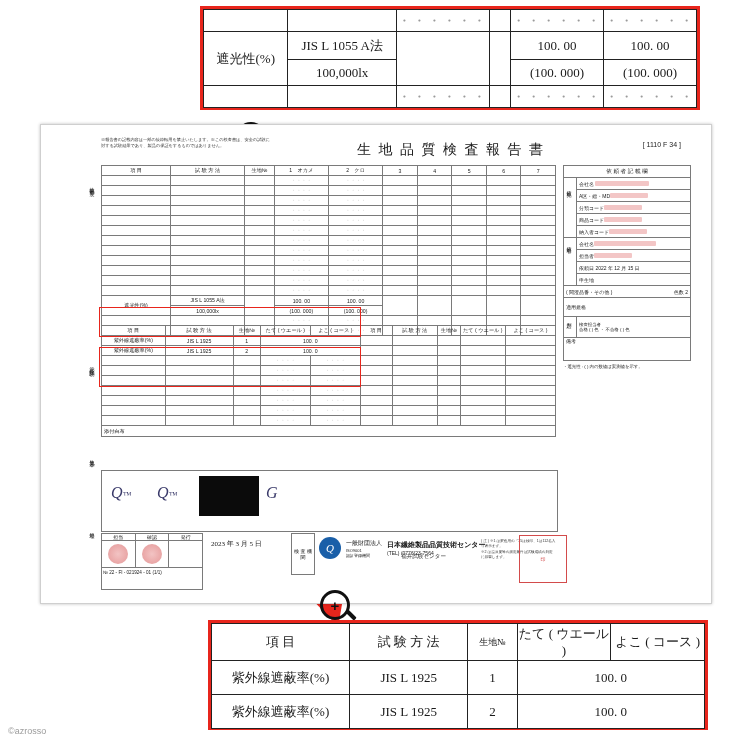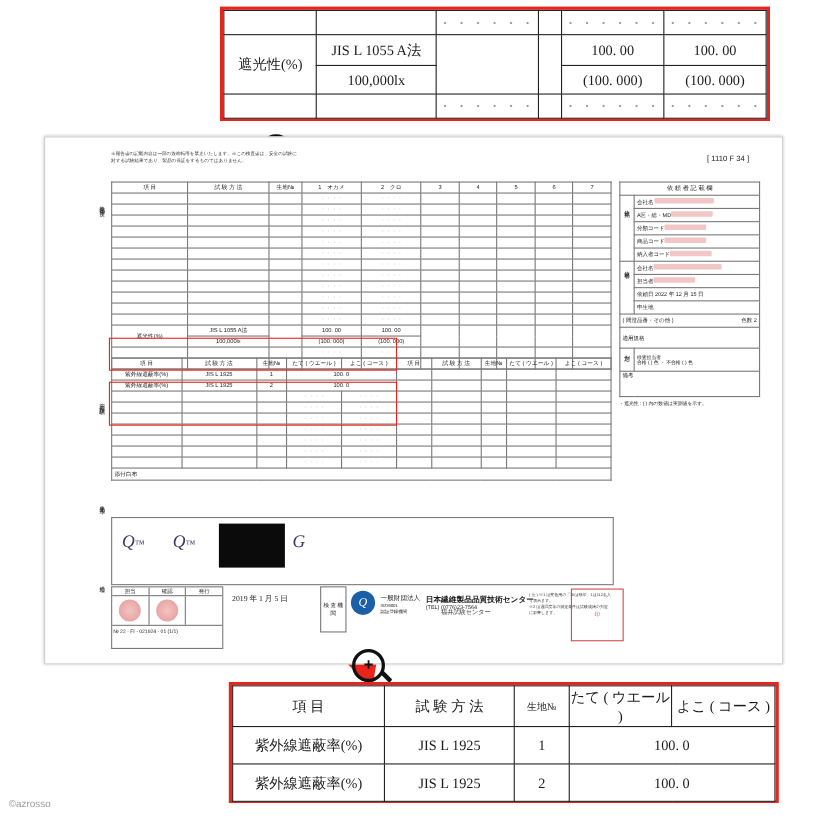--- a/index.html
+++ b/index.html
@@ -223,20 +223,21 @@
 </div>
 
 <div class="abs mag" id="mag-top">
   <span class="mag-plus">+</span>
   <span class="mag-handle"></span>
 </div>
 
 <div class="abs" id="sheet">
 
   <div class="abs" id="notice">※報告書の記載内容は一部の抜粋転用を禁止いたします。※この検査書は、安全の試験に対する試験結果であり、製品の保証をするものではありません。</div>
+  <div class="abs" id="doc-title">生 地 品 質 検 査 報 告 書</div>
   <div class="abs" id="form-code">[ 1110 F 34 ]</div>
 
   <div class="abs" id="grid-main">
     <table class="mini">
       <tbody>
           <tr>
         <td style="width:14%">項 目</td>
         <td style="width:15%">試 験 方 法</td>
         <td style="width:6%">生地№</td>
         <td style="width:11%">1　オカメ</td>
@@ -593,21 +594,21 @@
           <span class="stamp"></span>
         </div>
         <div style="flex:1;"></div>
       </div>
       <div style="font-size:4.6px;padding:2px 1px;border-top:.5px solid #7a7a7a;white-space:nowrap">
         <span>№ 22 - FI - 021924 - 01</span>
         <span>(1/1)</span>
       </div>
     </div>
 
-    <div class="abs" style="left:110px;top:6px;font-size:7px;font-family:'Liberation Serif',serif">2019 年 1 月 5 日</div>
+    <div class="abs" style="left:110px;top:6px;font-size:7px;font-family:'Liberation Serif',serif">2023 年 3 月 5 日</div>
 
     <div class="fcell" style="left:190px;top:0;width:22px;height:40px;font-size:5px;display:flex;align-items:center;justify-content:center;text-align:center">検 査 機 関</div>
 
     <div class="abs" style="left:218px;top:4px;display:flex;align-items:center;gap:5px">
       <div class="org-logo">Q</div>
       <div>
         <div style="font-size:6px">一般財団法人</div>
         <div style="font-size:4px">ISO9001</div>
         <div style="font-size:4px">認証登録機関</div>
       </div>

